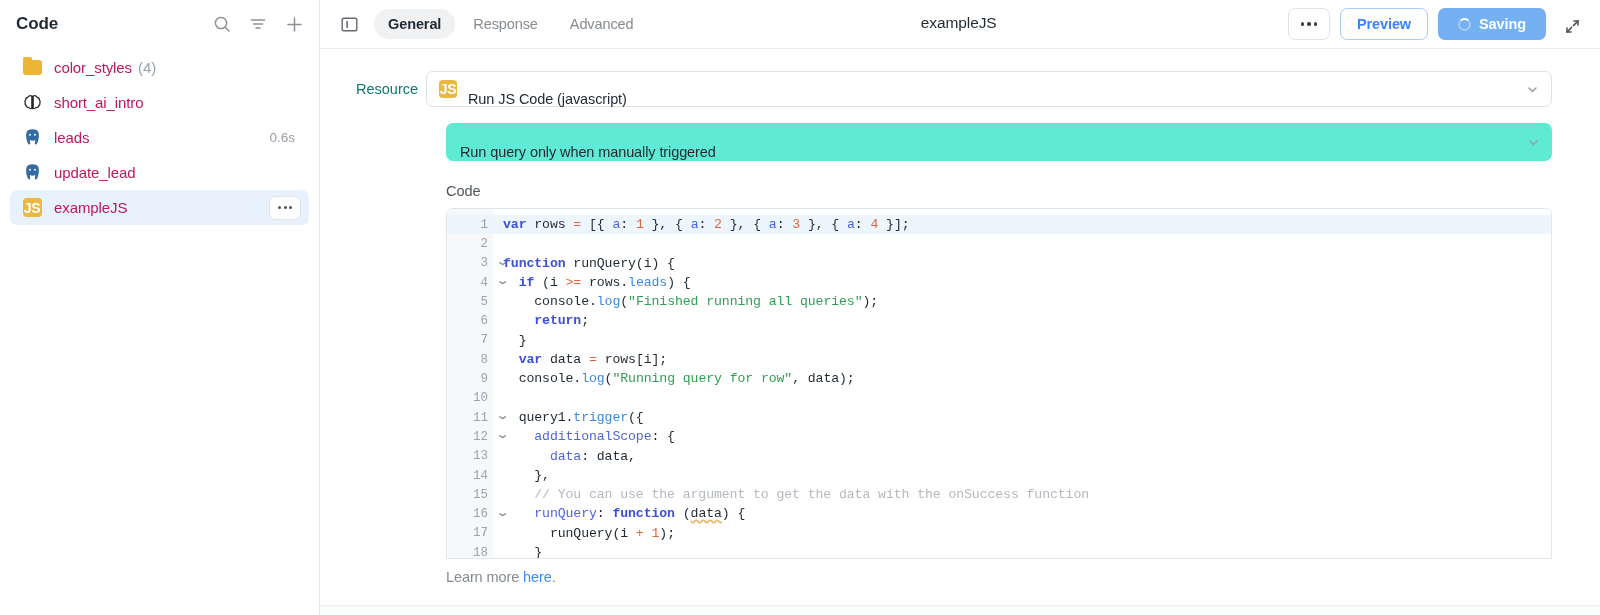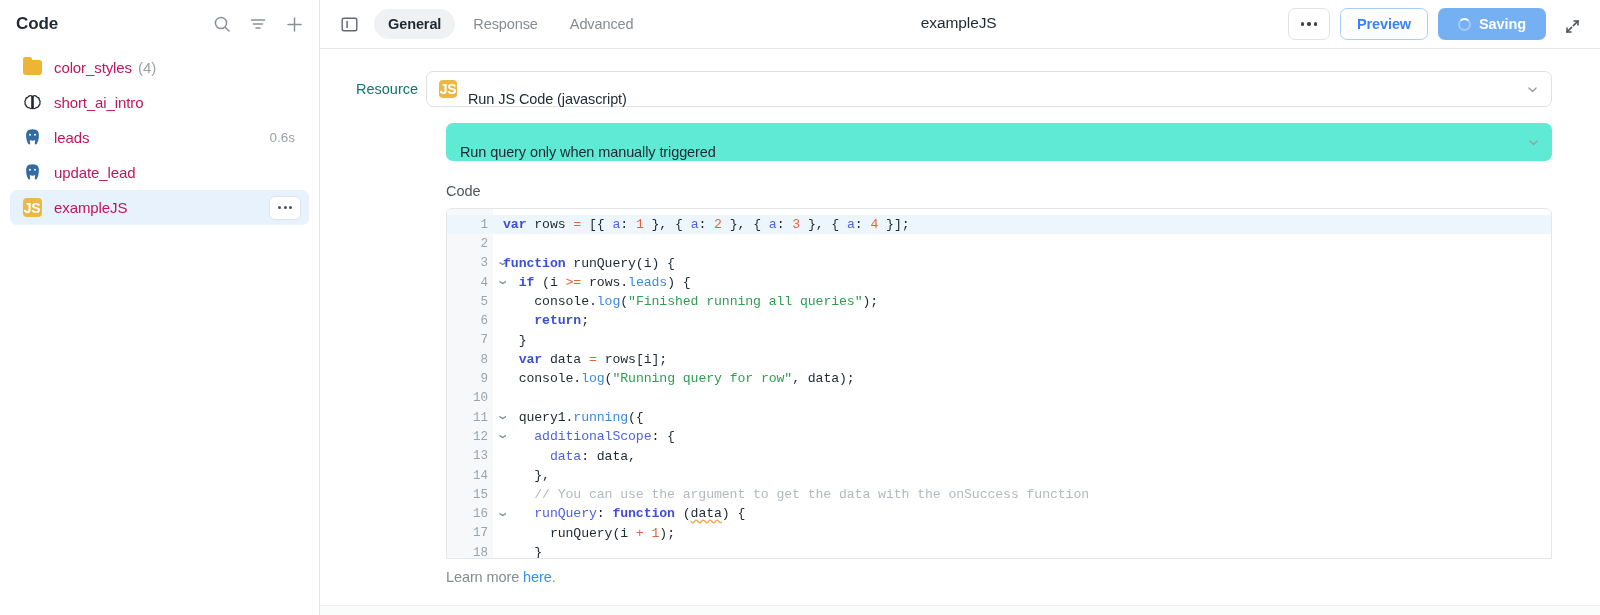--- a/index.html
+++ b/index.html
@@ -355,21 +355,21 @@
               <div class="cl hl"><span class="kw">var</span><span> rows </span><span class="op">=</span><span> [{ </span><span class="prop">a</span><span>: </span><span class="num">1</span><span> }, { </span><span class="prop">a</span><span>: </span><span class="num">2</span><span> }, { </span><span class="prop">a</span><span>: </span><span class="num">3</span><span> }, { </span><span class="prop">a</span><span>: </span><span class="num">4</span><span> }];</span></div>
               <div class="cl">&nbsp;</div>
               <div class="cl"><span class="kw">function</span><span> runQuery(i) {</span></div>
               <div class="cl"><span>  </span><span class="kw">if</span><span> (i </span><span class="op">&gt;=</span><span> rows</span><span>.</span><span class="fn">leads</span><span>) {</span></div>
               <div class="cl"><span>    console</span><span>.</span><span class="fn">log</span><span>(</span><span class="str">"Finished running all queries"</span><span>);</span></div>
               <div class="cl"><span>    </span><span class="kw">return</span><span>;</span></div>
               <div class="cl"><span>  }</span></div>
               <div class="cl"><span>  </span><span class="kw">var</span><span> data </span><span class="op">=</span><span> rows[i];</span></div>
               <div class="cl"><span>  console</span><span>.</span><span class="fn">log</span><span>(</span><span class="str">"Running query for row"</span><span>, data);</span></div>
               <div class="cl">&nbsp;</div>
-              <div class="cl"><span>  query1</span><span>.</span><span class="fn">running</span><span>({</span></div>
+              <div class="cl"><span>  query1</span><span>.</span><span class="fn">trigger</span><span>({</span></div>
               <div class="cl"><span>    </span><span class="prop">additionalScope</span><span>: {</span></div>
               <div class="cl"><span>      </span><span class="prop">data</span><span>: data,</span></div>
               <div class="cl"><span>    },</span></div>
               <div class="cl"><span class="cmt">    // You can use the argument to get the data with the onSuccess function</span></div>
               <div class="cl"><span>    </span><span class="prop">runQuery</span><span>: </span><span class="kw">function</span><span> (</span><span class="squig">data</span><span>) {</span></div>
               <div class="cl"><span>      runQuery(i </span><span class="op">+</span><span> </span><span class="num">1</span><span>);</span></div>
               <div class="cl"><span>    }</span></div>
             </div>
         </div>
       </div>

